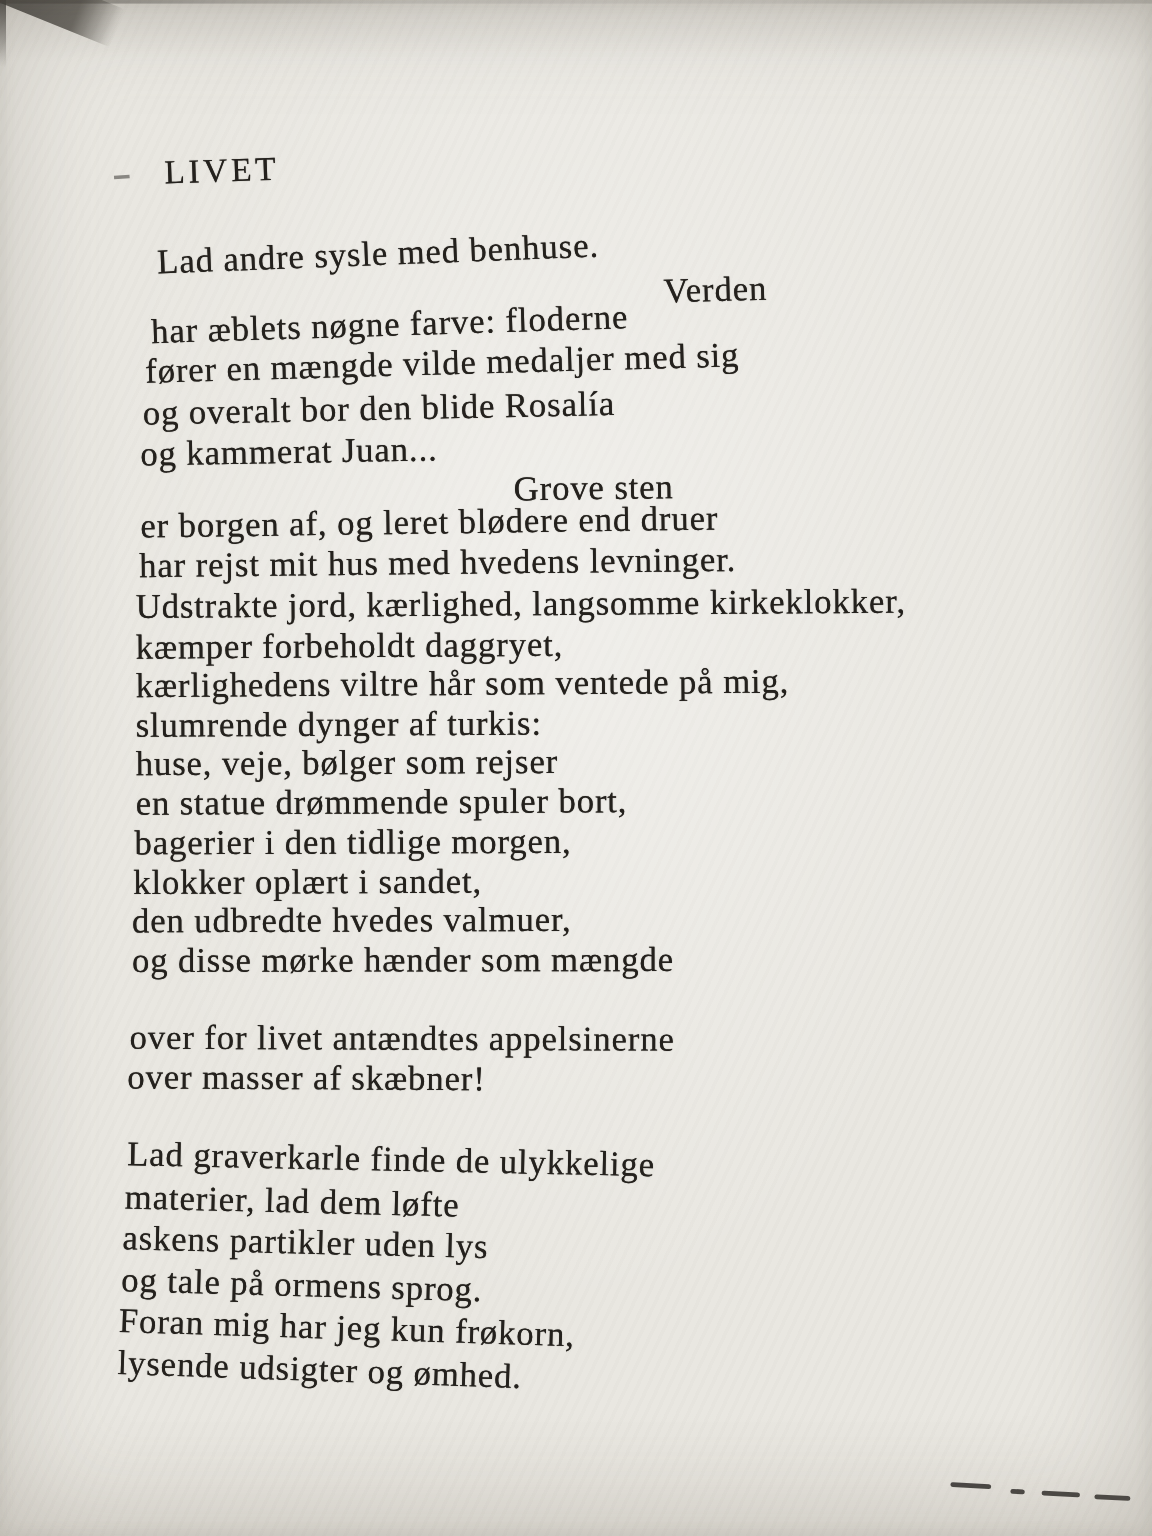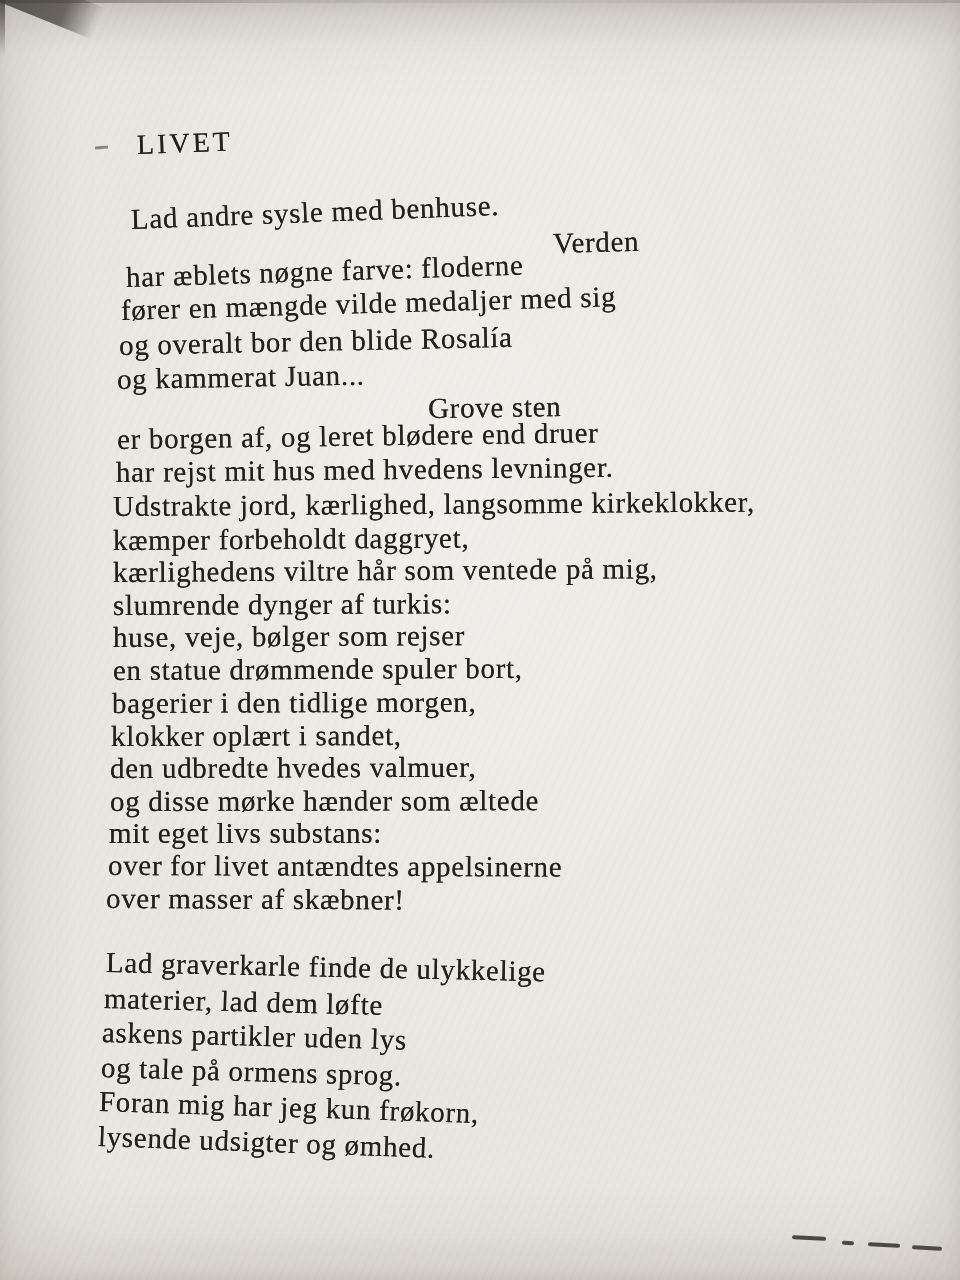--- a/index.html
+++ b/index.html
@@ -105,22 +105,21 @@
   <div class="line" style="top:456px; left:116px; transform:rotate(-0.6deg);">har rejst mit hus med hvedens levninger.</div>
   <div class="line" style="top:490px; left:113px; transform:rotate(-0.4deg);">Udstrakte jord, kærlighed, langsomme kirkeklokker,</div>
   <div class="line" style="top:524px; left:113px; transform:rotate(-0.4deg);">kæmper forbeholdt daggryet,</div>
   <div class="line" style="top:556px; left:113px; transform:rotate(-0.4deg);">kærlighedens viltre hår som ventede på mig,</div>
   <div class="line" style="top:589px; left:113px; transform:rotate(-0.3deg);">slumrende dynger af turkis:</div>
   <div class="line" style="top:621px; left:113px; transform:rotate(-0.3deg);">huse, veje, bølger som rejser</div>
   <div class="line" style="top:654px; left:113px; transform:rotate(-0.3deg);">en statue drømmende spuler bort,</div>
   <div class="line" style="top:687px; left:112px; transform:rotate(-0.2deg);">bagerier i den tidlige morgen,</div>
   <div class="line" style="top:720px; left:111px; transform:rotate(-0.2deg);">klokker oplært i sandet,</div>
   <div class="line" style="top:752px; left:110px; transform:rotate(-0.2deg);">den udbredte hvedes valmuer,</div>
-  <div class="line" style="top:785px; left:110px; transform:rotate(-0.1deg);">og disse mørke hænder som æltede</div>
-  <div class="line" style="top:817px; left:109px; transform:rotate(0deg);">mit eget livs substans:</div>
+  <div class="line" style="top:785px; left:110px; transform:rotate(-0.1deg);">og disse mørke hænder som mængde</div>
   <div class="line" style="top:849px; left:108px; transform:rotate(0.2deg);">over for livet antændtes appelsinerne</div>
   <div class="line" style="top:882px; left:106px; transform:rotate(0.3deg);">over masser af skæbner!</div>
 
   <div class="line" style="top:946px;  left:106px; transform:rotate(1.2deg);">Lad graverkarle finde de ulykkelige</div>
   <div class="line" style="top:982px;  left:104px; transform:rotate(1.4deg);">materier, lad dem løfte</div>
   <div class="line" style="top:1016px; left:102px; transform:rotate(1.4deg);">askens partikler uden lys</div>
   <div class="line" style="top:1051px; left:101px; transform:rotate(1.6deg);">og tale på ormens sprog.</div>
   <div class="line" style="top:1085px; left:99px;  transform:rotate(1.8deg);">Foran mig har jeg kun frøkorn,</div>
   <div class="line" style="top:1120px; left:98px;  transform:rotate(2deg);">lysende udsigter og ømhed.</div>
 

